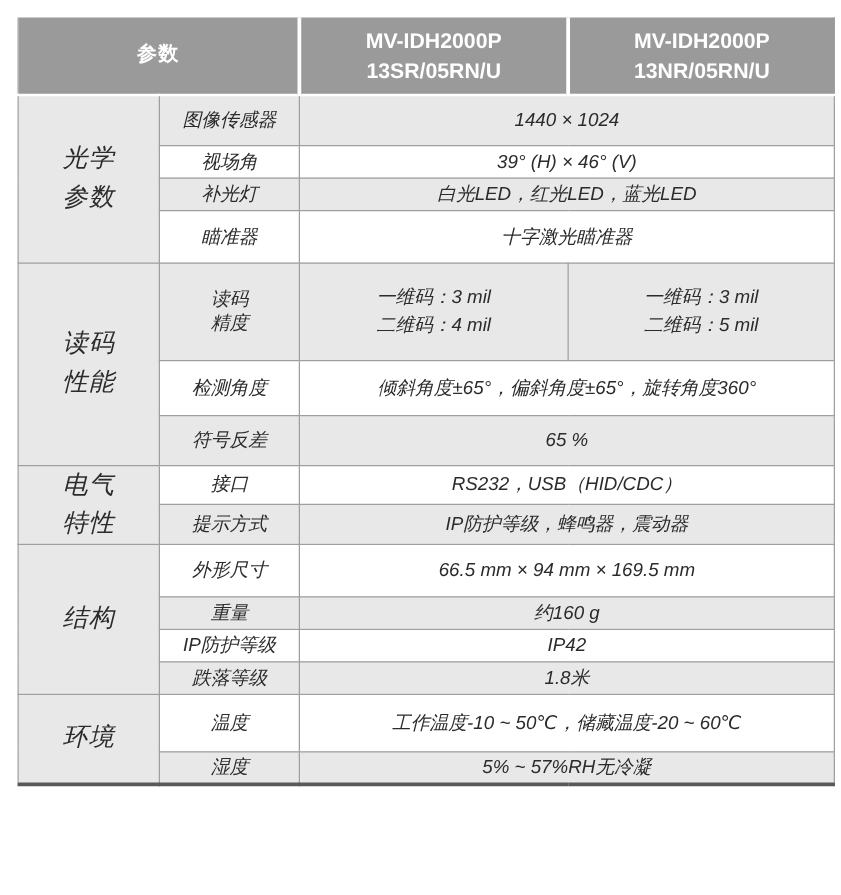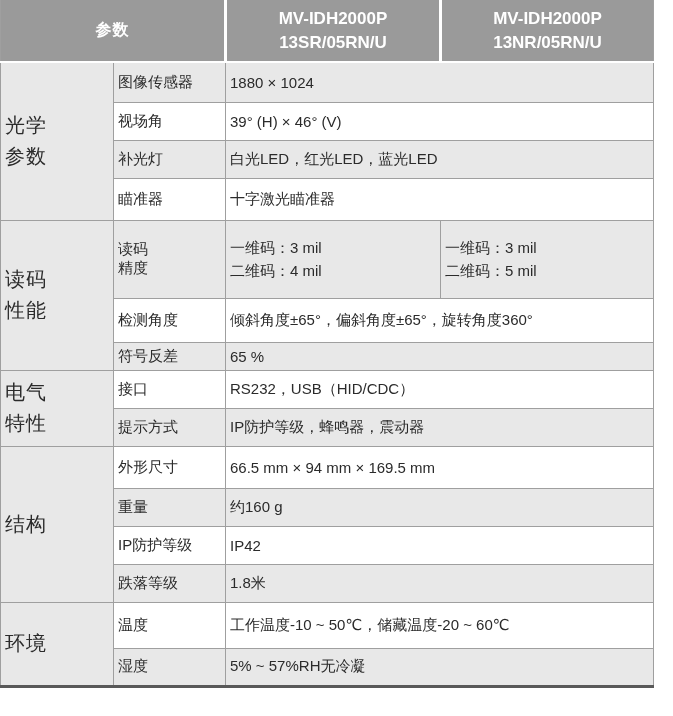--- a/index.html
+++ b/index.html
@@ -6,52 +6,52 @@
     --header-bg:#9a9a9a; --header-text:#ffffff; --row-shaded:#e8e8e8;
     --row-white:#ffffff; --grid-line:#9f9f9f; --bottom-border:#595959;
     --body-text:#2b2b2b; --page-bg:#ffffff;
   }
   html,body{margin:0;padding:0;background:var(--page-bg);}
   body{
     width:673px;height:716px;overflow:hidden;
     font-family:"Liberation Sans","DejaVu Sans",sans-serif;
     color:var(--body-text);
   }
-  .wrap{padding:0;}
+  .wrap{padding:14px;}
   table.spec{
     width:653px;table-layout:fixed;border-collapse:collapse;
     border-left:1px solid var(--grid-line);
     border-right:1px solid var(--grid-line);
     border-bottom:3px solid var(--bottom-border);
   }
   th{
     background:var(--header-bg);color:var(--header-text);
     font-weight:bold;font-size:17px;line-height:1.4;
     text-align:center;vertical-align:middle;
     white-space:pre-line;
     border-left:3px solid var(--page-bg);
     border-bottom:2px solid var(--page-bg);
     padding:0;
   }
   th.param-th{font-size:16px;border-left:none;letter-spacing:1px;}
   tr.hdr{height:62px;}
   td{
     border:1px solid var(--grid-line);
-    text-align:left;vertical-align:middle;
-    font-size:15px;white-space:pre-line;padding:0 4px;
+    text-align:center;vertical-align:middle;
+    font-size:15px;white-space:pre-line;padding:0 4px;font-style:italic;
   }
   td.cat{
     background:var(--row-shaded);
     font-size:20px;line-height:1.55;letter-spacing:1px;
   }
-  tr{background:var(--row-white);height:38px;}
+  tr{background:var(--row-white);height:26px;}
   tr.shaded{background:var(--row-shaded);}
   tr.shaded td.cat, tr td.cat{background:var(--row-shaded);}
   tr.h40{height:40px;} tr.h42{height:42px;} tr.h44{height:44px;}
-  tr.h36{height:28px;} tr.h46{height:46px;} tr.tall{height:78px;}
+  tr.h36{height:40px;} tr.h46{height:46px;} tr.tall{height:78px;}
   td.split{line-height:1.55;}
 </style>
 </head>
 <body>
 
 <div class="wrap">
   <table class="spec">
     <colgroup>
       <col style="width:113px">
         <col style="width:112px">
@@ -66,21 +66,21 @@
         <th>MV-IDH2000P
 13NR/05RN/U</th>
       </tr>
     </thead>
     <tbody>
 
       <tr class="shaded h40">
         <td class="cat" rowspan="4">光学
 参数</td>
         <td class="label">图像传感器</td>
-        <td class="val" colspan="2">1880 × 1024</td>
+        <td class="val" colspan="2">1440 × 1024</td>
       </tr>
       <tr>
         <td class="label">视场角</td>
         <td class="val" colspan="2">39° (H) × 46° (V)</td>
       </tr>
       <tr class="shaded">
         <td class="label">补光灯</td>
         <td class="val" colspan="2">白光LED，红光LED，蓝光LED</td>
       </tr>
       <tr class="h42">

